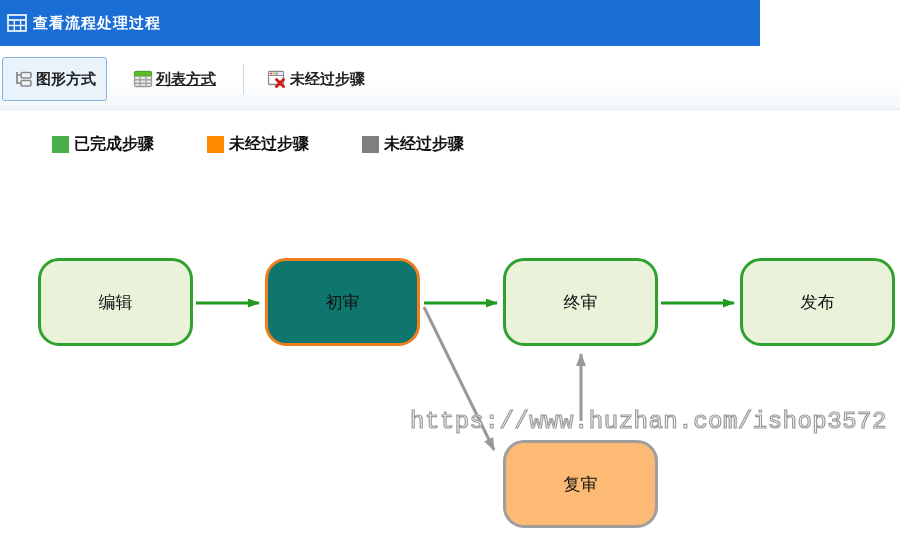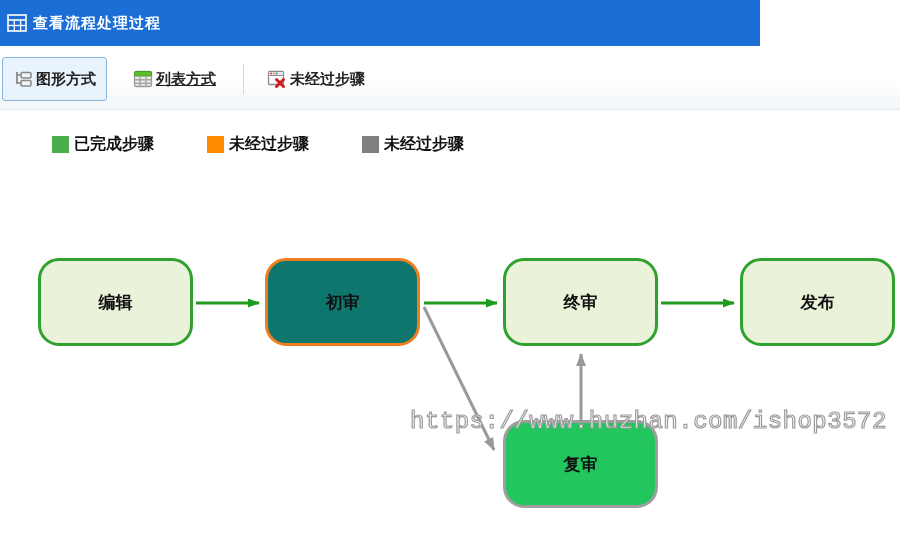--- a/index.html
+++ b/index.html
@@ -49,26 +49,26 @@
   }
   .legend .item { display:flex; align-items:center; gap:5px;margin-left:40px; }
   .legend .sq { width:17px; height:17px; flex:0 0 auto; }
   .legend .lbl { font-size:16px; font-weight:bold; color:#111111; }
 
   
   .node {
     position:absolute; width:155px; height:88px;
     border:3px solid #000; border-radius:21px;
     display:flex; align-items:center; justify-content:center;
-    font-size:17px; font-weight:bold; color:#111111;
+    font-size:17px; font-weight:normal; color:#111111;
     z-index:10;
   }
   .node.completed  { background:#eaf2da; border-color:#2fa12f; }
   .node.pending    { background:#0f766e; border-color:#ee7e1e; }
-  .node.notpassed  { background:#22c55e; border-color:#9e9e9e; }
+  .node.notpassed  { background:#fdba74; border-color:#9e9e9e;margin-top:20px; }
 
   .arrow-layer {
     position:absolute; left:0; top:0; width:900px; height:540px;
     z-index:20; pointer-events:none;
   }
 
   
   .watermark {
     position:absolute; left:410px; top:392px; z-index:50;
     font-family:"Liberation Mono","DejaVu Sans Mono",monospace;

